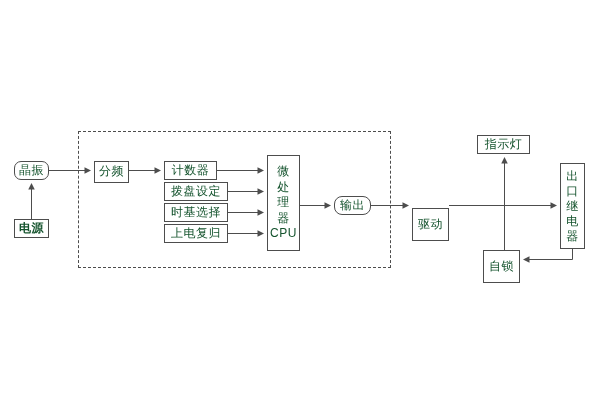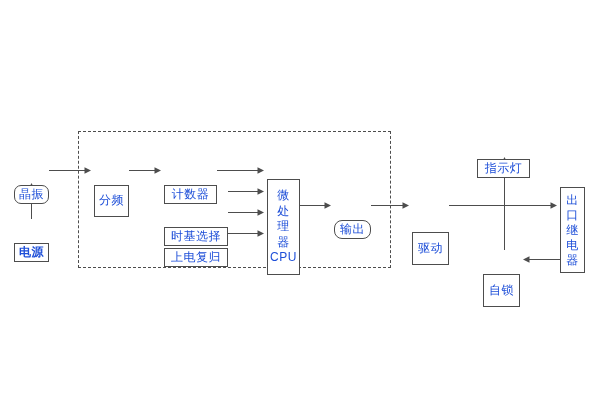--- a/index.html
+++ b/index.html
@@ -13,49 +13,48 @@
     width: 600px;
     height: 400px;
     background: #ffffff;
     overflow: hidden;
   }
   .box {
     position: absolute;
     box-sizing: border-box;
     border: 1px solid #4d4d4d;
     background: #ffffff;
-    color: #1d4ed8;
+    color: #14532d;
     font-size: 12px;
     line-height: 1.3;
     display: flex;
     align-items: center;
     justify-content: center;
     text-align: center;
     white-space: pre-line;
     letter-spacing: 0.5px;
-    margin-top: 24px;
   }
   .dashed-frame {
     position: absolute;
     box-sizing: border-box;
     border: 1px dashed #4d4d4d;
     background: transparent;
   }
   svg.wires {
     position: absolute;
     left: 0;
     top: 0;
     width: 600px;
     height: 400px;
     pointer-events: none;
   }
   
   #b-crystal   { left: 14px;  top: 161px; width: 35px; height: 19px; border-radius: 7px; }
   #b-power     { left: 14px;  top: 219px; width: 35px; height: 19px; font-weight: bold; }
-  #b-divider   { left: 94px;  top: 161px; width: 35px; height: 32px; }
+  #b-divider   { left: 94px;  top: 161px; width: 35px; height: 22px; }
   #b-counter   { left: 164px; top: 161px; width: 53px; height: 19px; }
   #b-dial      { left: 164px; top: 182px; width: 64px; height: 19px; }
   #b-timebase  { left: 164px; top: 203px; width: 64px; height: 19px; }
   #b-reset     { left: 164px; top: 224px; width: 64px; height: 19px; }
   #b-cpu       { left: 267px; top: 155px; width: 33px; height: 96px; }
   #b-output    { left: 334px; top: 196px; width: 37px; height: 19px; border-radius: 8px; }
   #b-drive     { left: 412px; top: 208px; width: 37px; height: 33px; }
   #b-indicator { left: 477px; top: 135px; width: 53px; height: 19px; }
   #b-relay     { left: 560px; top: 163px; width: 25px; height: 86px; line-height: 1.25; }
   #b-selflock  { left: 483px; top: 250px; width: 37px; height: 33px; }
@@ -88,20 +87,21 @@
       <polyline points="572.5,249 572.5,259.5 524,259.5" marker-end="url(#arr)"></polyline>
     </g>
   </svg>
 
   <div id="frame-main" class="dashed-frame"></div>
 
   <div id="b-crystal" class="box">晶振</div>
   <div id="b-power" class="box">电源</div>
   <div id="b-divider" class="box">分频</div>
   <div id="b-counter" class="box">计数器</div>
+  <div id="b-dial" class="box">拨盘设定</div>
   <div id="b-reset" class="box">上电复归</div>
   <div id="b-timebase" class="box">时基选择</div>
   <div id="b-cpu" class="box">微
 处
 理
 器
 CPU</div>
   <div id="b-output" class="box">输出</div>
   <div id="b-drive" class="box">驱动</div>
   <div id="b-indicator" class="box">指示灯</div>

